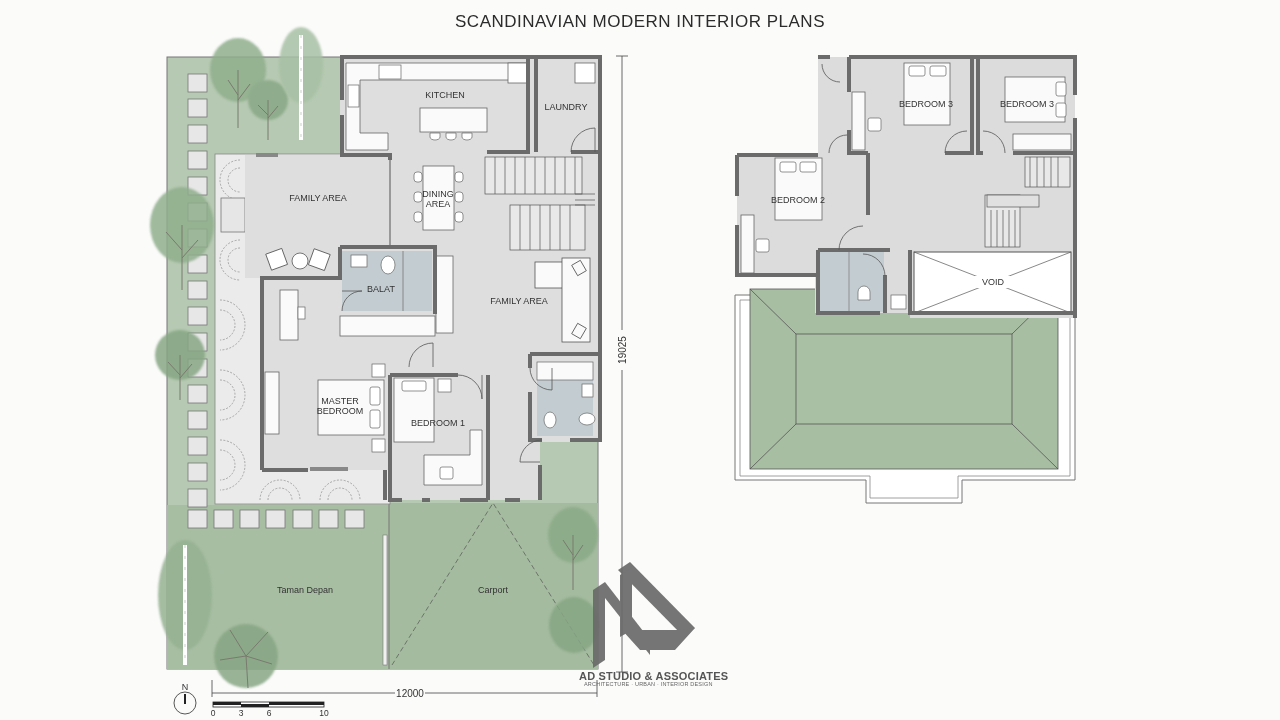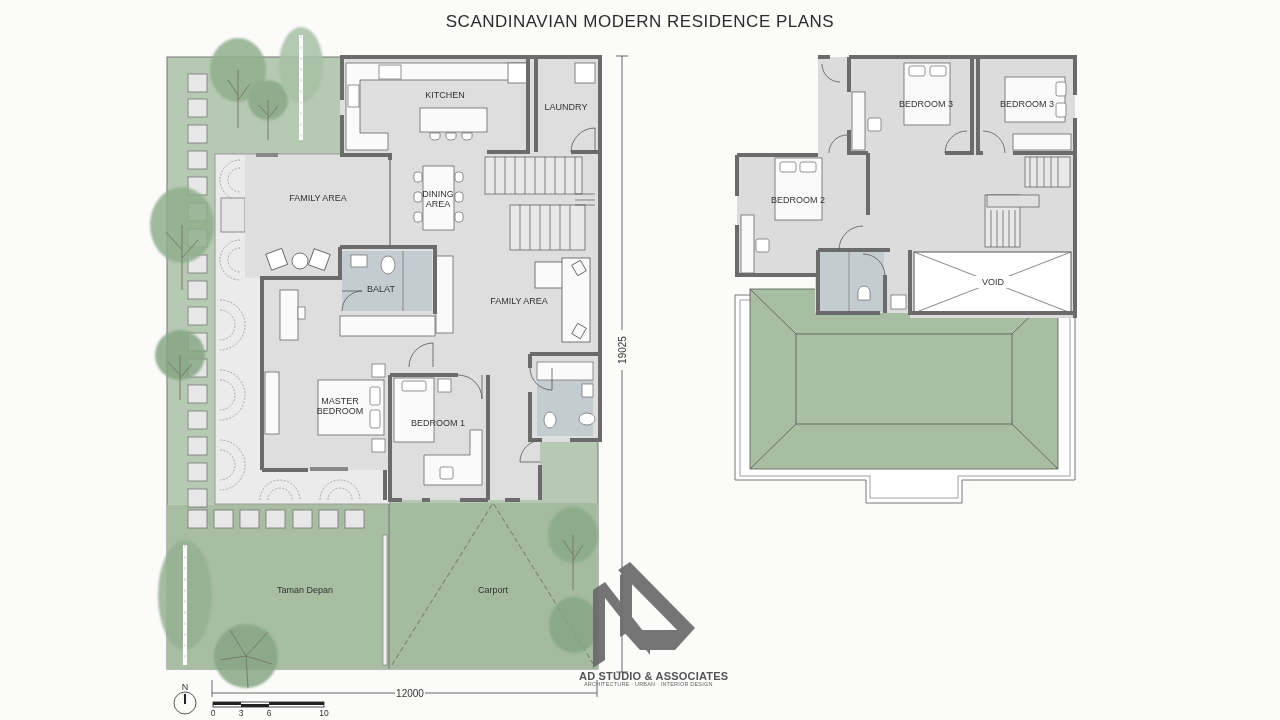--- a/index.html
+++ b/index.html
@@ -8,21 +8,21 @@
   svg { position:absolute; left:0; top:0; }
   .lbl { font-family:"Liberation Sans", sans-serif; font-size:9px; fill:#333; text-anchor:middle; }
   .lbl-sm { font-family:"Liberation Sans", sans-serif; font-size:8.5px; fill:#333; text-anchor:middle; }
   .dim { font-family:"Liberation Sans", sans-serif; font-size:10px; fill:#333; text-anchor:middle; }
   .logo-name { position:absolute; left:579px; top:670px; font-size:11px; font-weight:bold; color:#555; letter-spacing:0.2px; }
   .logo-sub { position:absolute; left:584px; top:681px; font-size:5.5px; color:#666; letter-spacing:0.2px; }
 </style>
 </head>
 <body>
 
-<div class="title">SCANDINAVIAN MODERN RESIDENCE PLANS</div>
+<div class="title">SCANDINAVIAN MODERN INTERIOR PLANS</div>
 
 <svg width="1280" height="720" viewBox="0 0 1280 720">
   <defs>
     <filter id="soft" x="-10%" y="-10%" width="120%" height="120%">
       <feGaussianBlur stdDeviation="1.2"></feGaussianBlur>
     </filter>
   </defs>
 
   <g>
 

